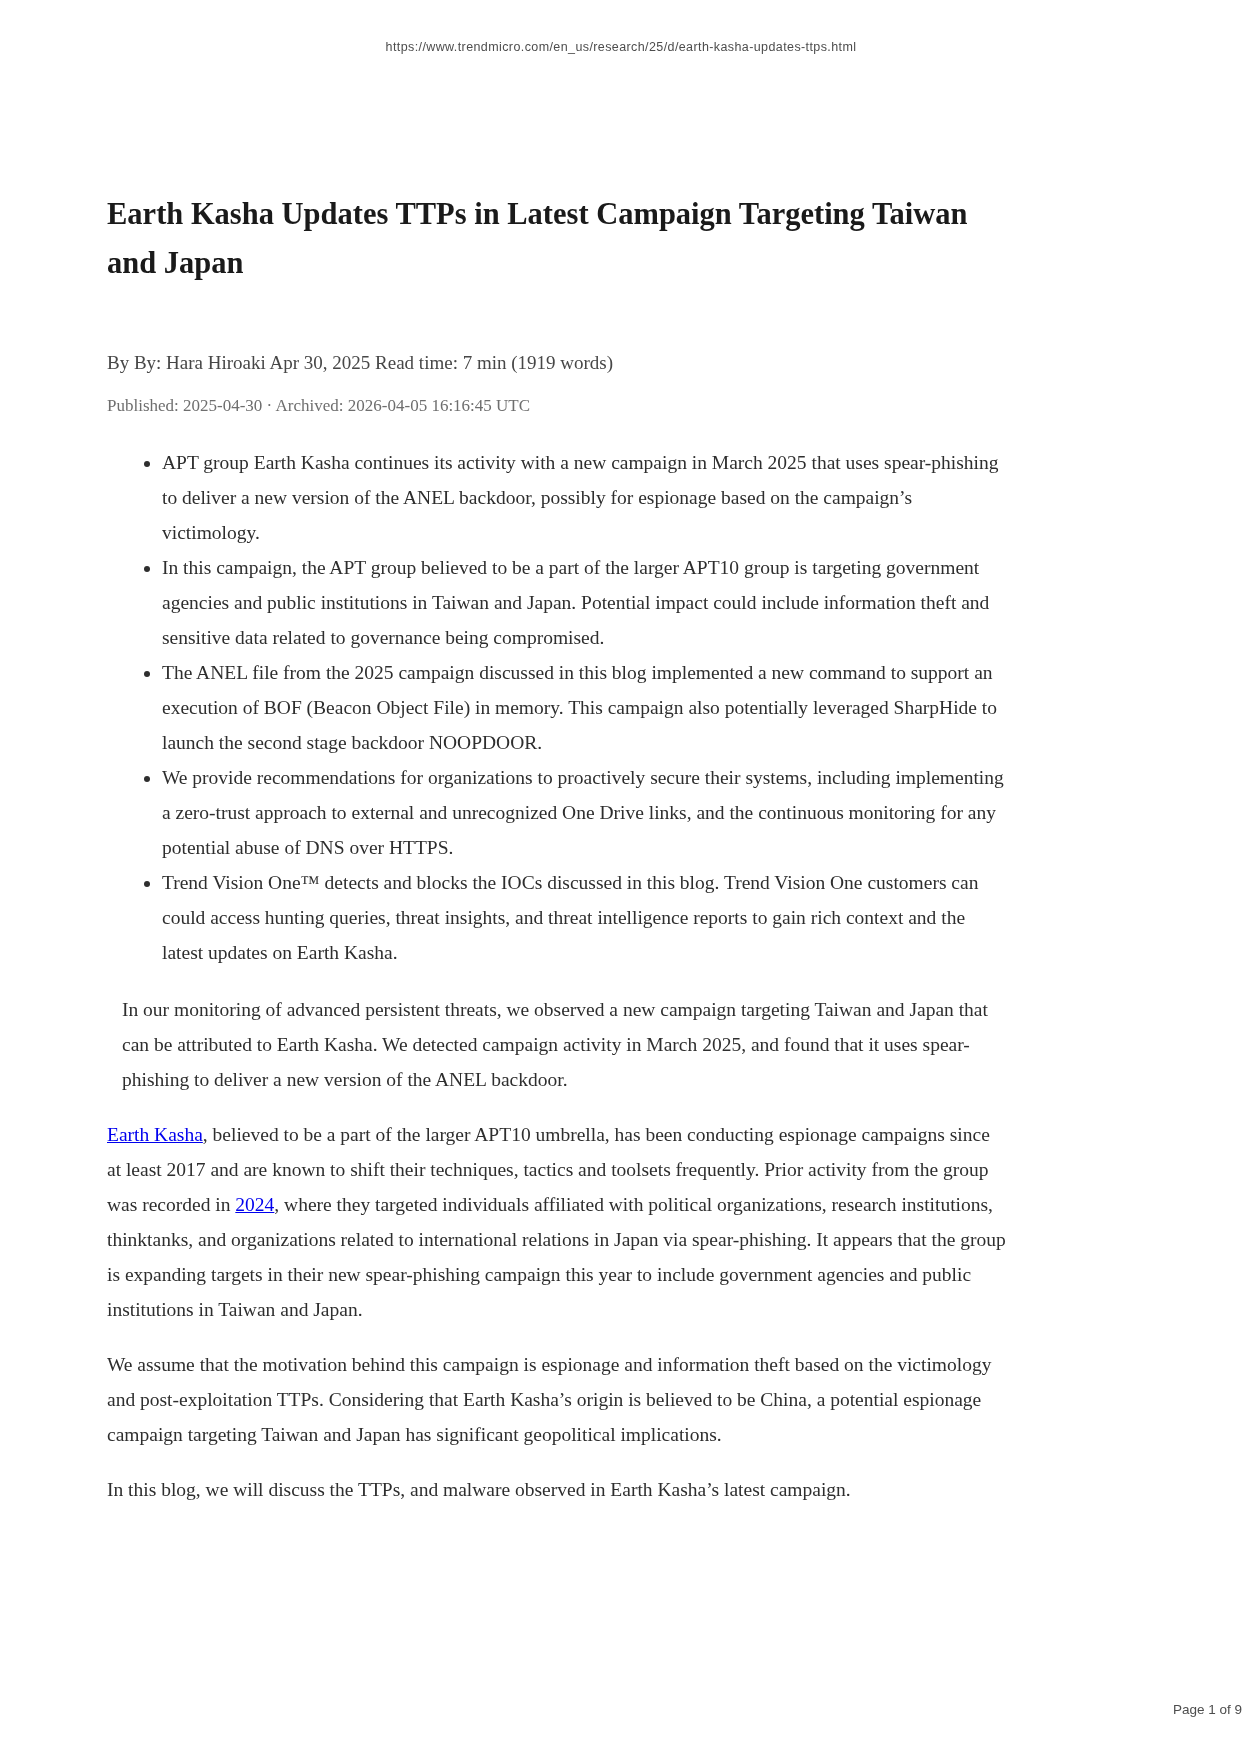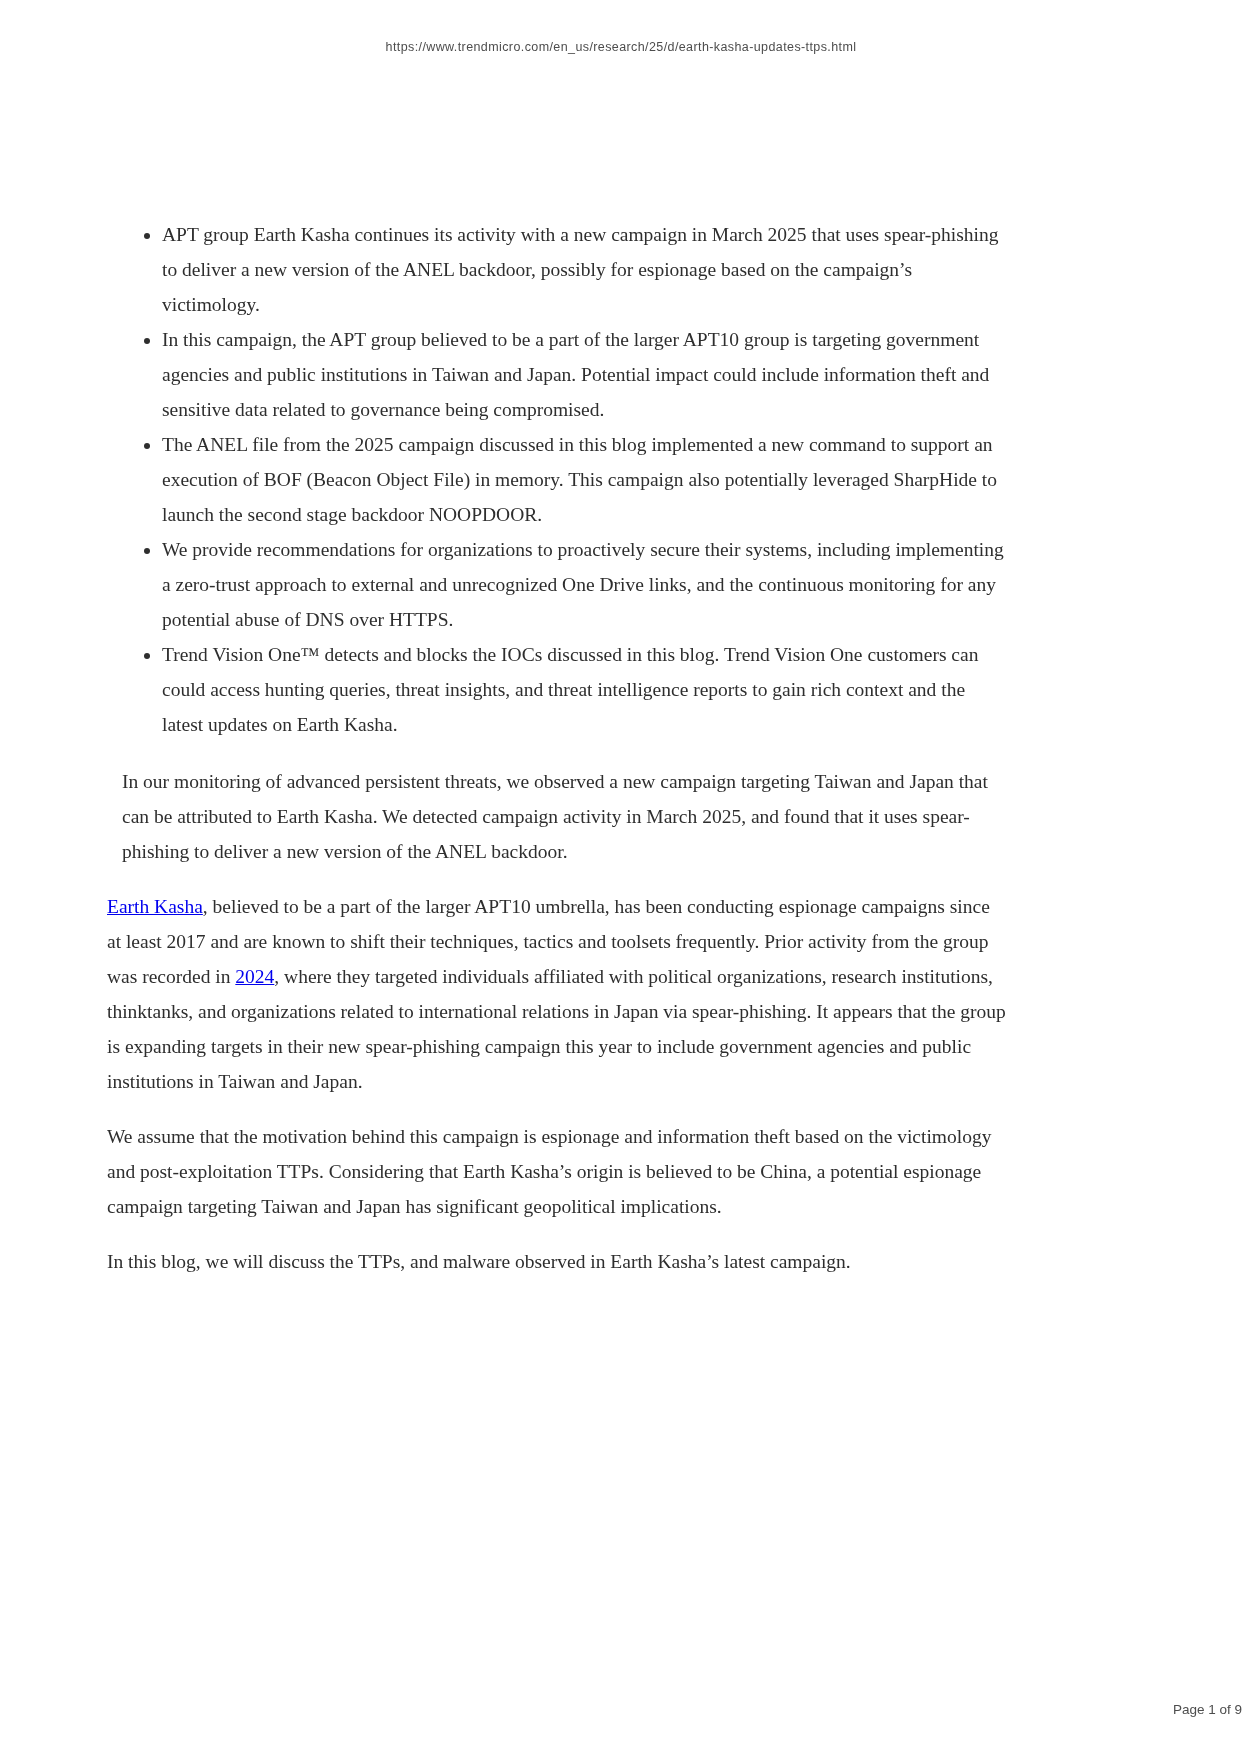--- a/index.html
+++ b/index.html
@@ -86,22 +86,25 @@
     font-size: 13.5px;
     color: #4d4d4d;
   }
 </style>
 </head>
 <body>
 
 <div class="url-header">https://www.trendmicro.com/en_us/research/25/d/earth-kasha-updates-ttps.html</div>
 
 <div class="article">
+  <h1 class="title">Earth Kasha Updates TTPs in Latest Campaign Targeting Taiwan and Japan</h1>
 
+  <div class="byline">By By: Hara Hiroaki Apr 30, 2025 Read time: 7 min (1919 words)</div>
 
+  <div class="published">Published: 2025-04-30 · Archived: 2026-04-05 16:16:45 UTC</div>
 
   <ul class="summary">
       <li>APT group Earth Kasha continues its activity with a new campaign in March 2025 that uses spear-phishing to deliver a new version of the ANEL backdoor, possibly for espionage based on the campaign’s victimology.</li>
       <li>In this campaign, the APT group believed to be a part of the larger APT10 group is targeting government agencies and public institutions in Taiwan and Japan. Potential impact could include information theft and sensitive data related to governance being compromised.</li>
       <li>The ANEL file from the 2025 campaign discussed in this blog implemented a new command to support an execution of BOF (Beacon Object File) in memory. This campaign also potentially leveraged SharpHide to launch the second stage backdoor NOOPDOOR.</li>
       <li>We provide recommendations for organizations to proactively secure their systems, including implementing a zero-trust approach to external and unrecognized One Drive links, and the continuous monitoring for any potential abuse of DNS over HTTPS.</li>
       <li>Trend Vision One™ detects and blocks the IOCs discussed in this blog. Trend Vision One customers can could access hunting queries, threat insights, and threat intelligence reports to gain rich context and the latest updates on Earth Kasha.</li>
     </ul>
 
   <div class="paragraphs">

